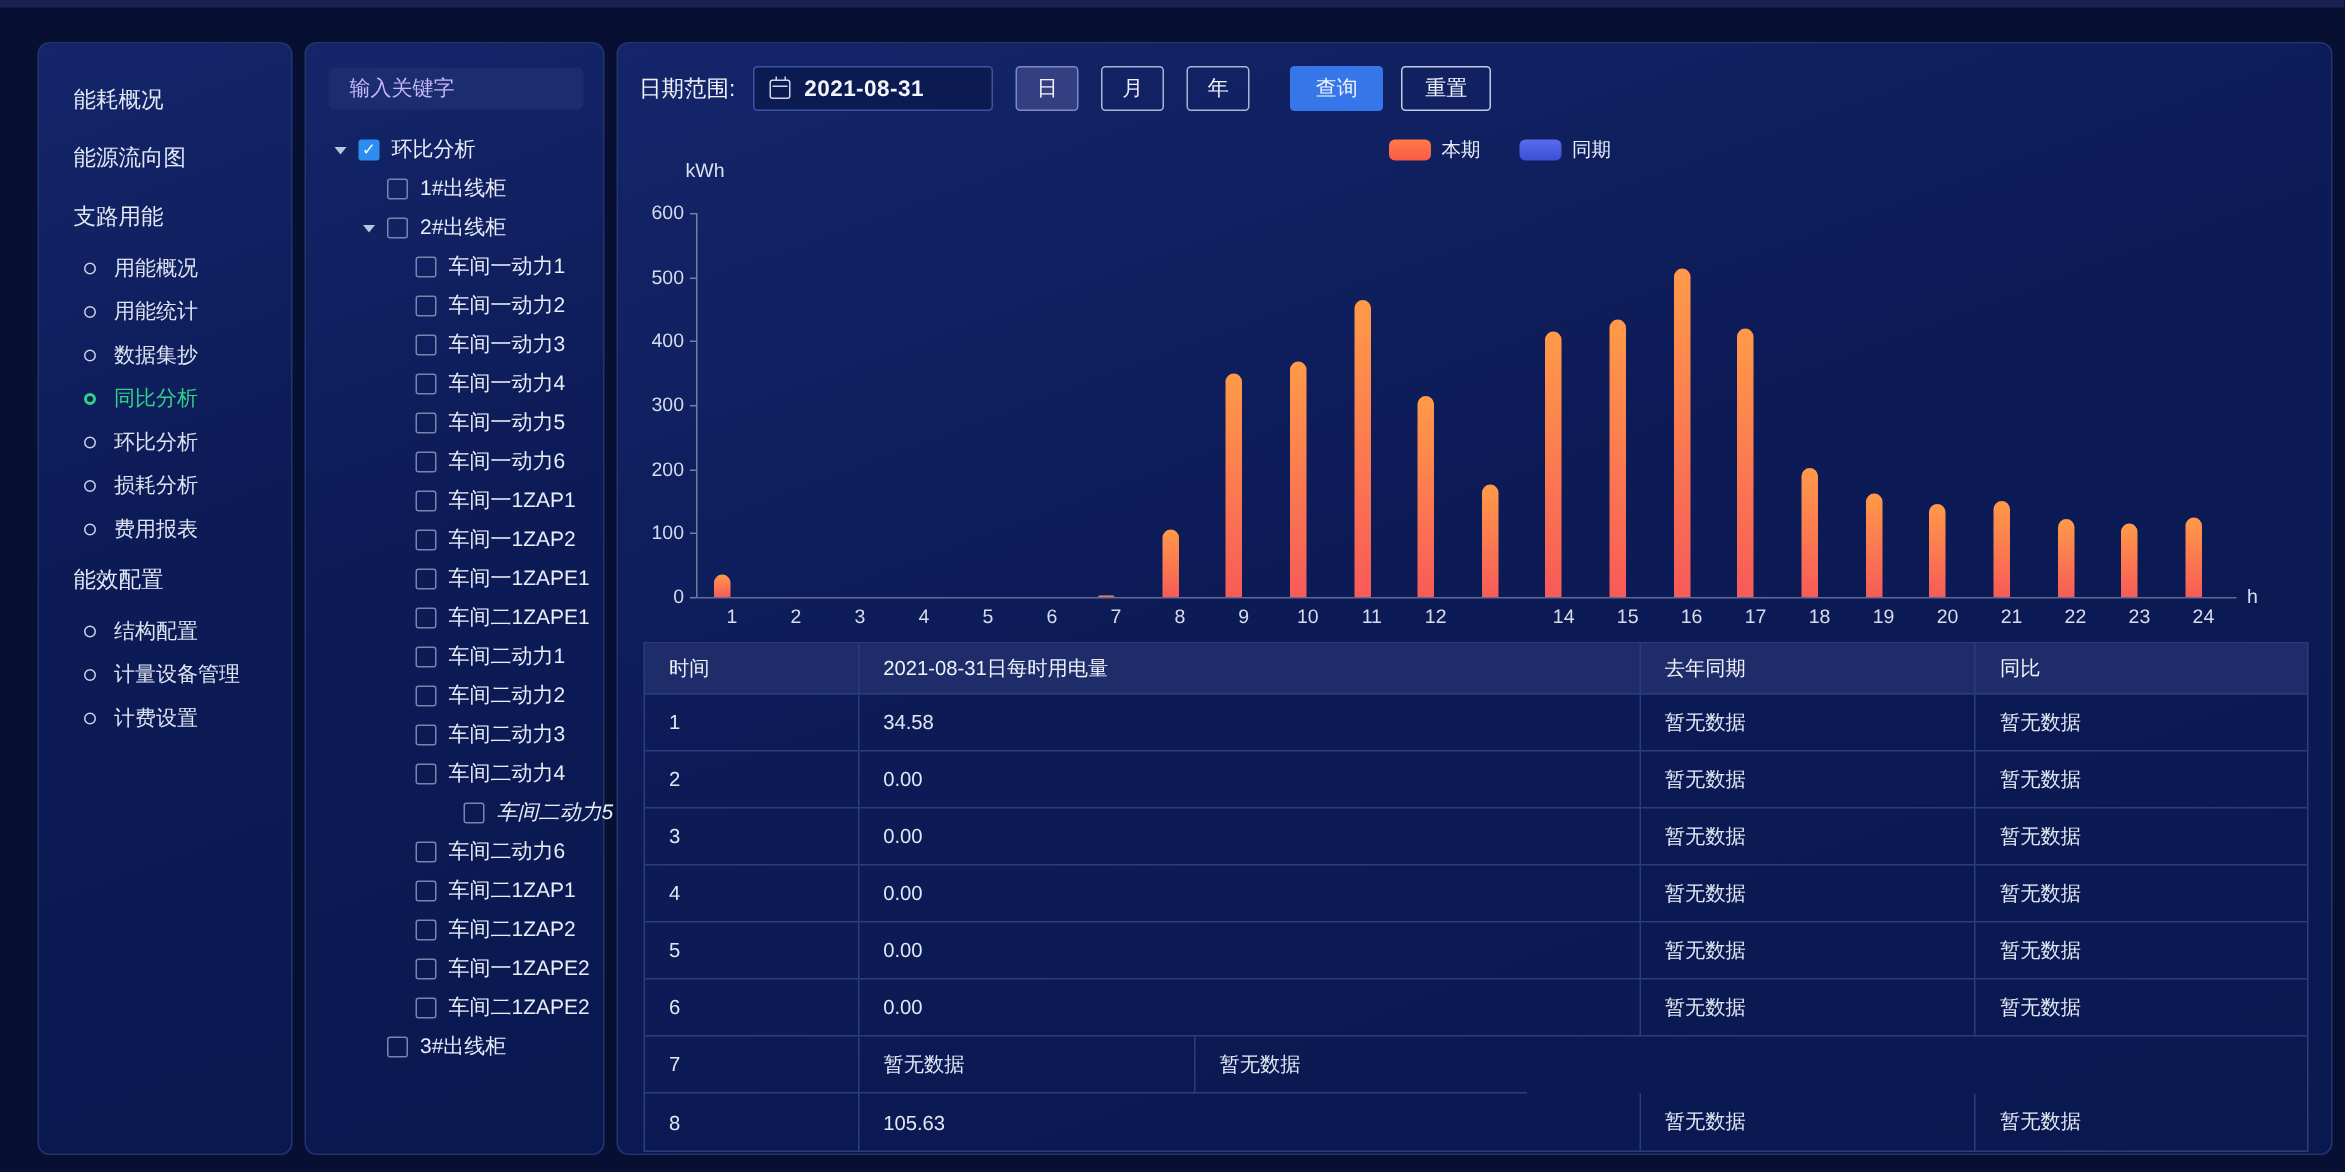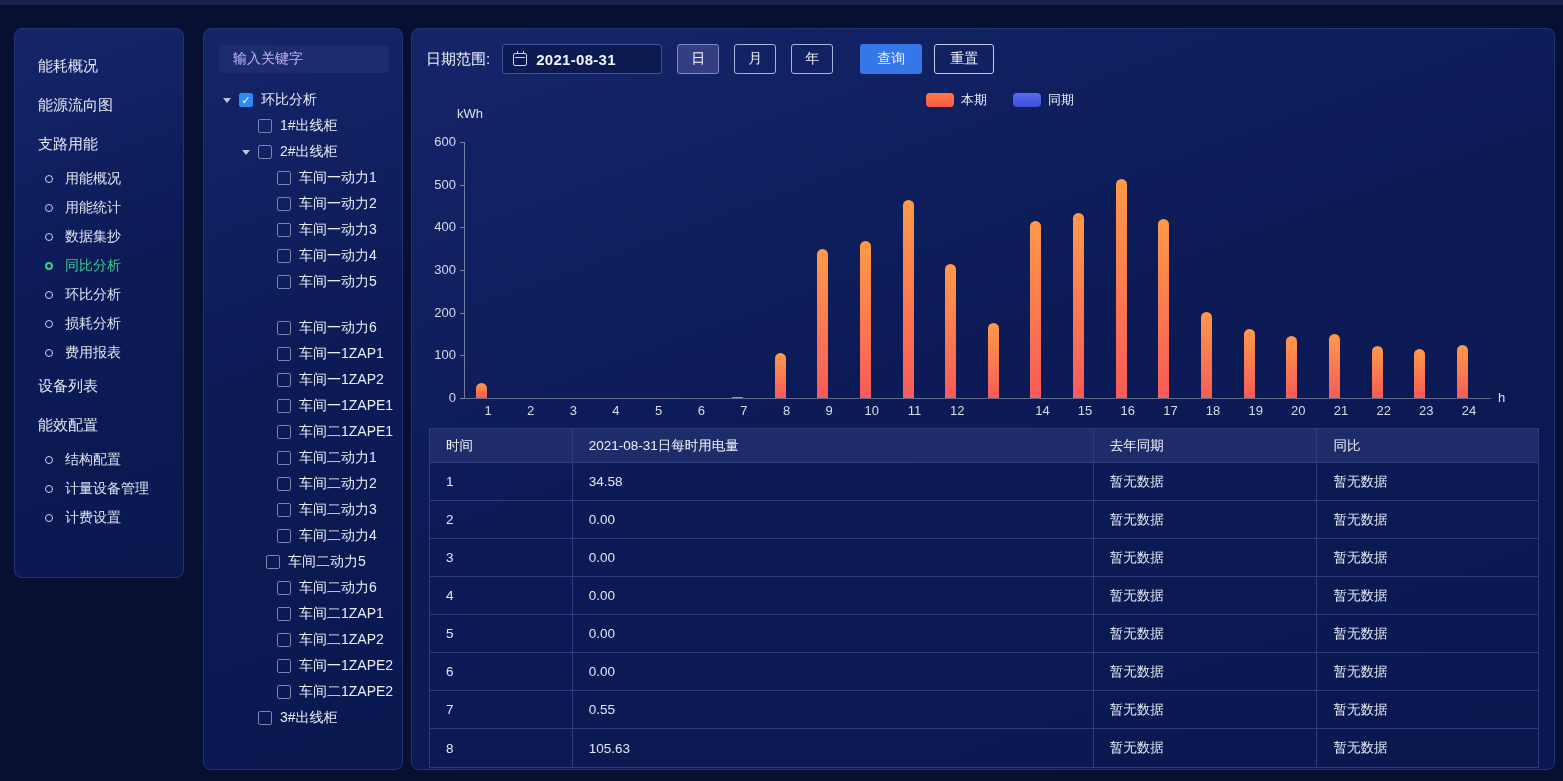--- a/index.html
+++ b/index.html
@@ -7,21 +7,21 @@
   body {
     font-family:"Liberation Sans","DejaVu Sans",sans-serif;
     background:#071033; color:#e7ecf7; position:relative;
   }
   .topstrip { position:absolute; left:0; top:0; width:1563px; height:5px; background:#1a2150; }
   .panel {
     position:absolute; border-radius:8px;
     background:linear-gradient(160deg,#14256a 0%,#0c1b56 45%,#0a1850 100%);
     border:1px solid #233571;
   }
-  #sidebar { left:14px; top:28px; width:170px; height:550px; padding-top:18px; }
+  #sidebar { left:25px; top:28px; width:170px; height:742px; padding-top:18px; }
   #treepanel { left:203px; top:28px; width:200px; height:742px; }
   #mainpanel { left:411px; top:28px; width:1144px; height:742px; }
 
   
   .side-item { display:flex; align-items:center; cursor:pointer; color:#e2e8f4; }
   .side-item.group { height:39px; padding-left:23px; font-size:15px; }
   .side-item.sub { height:29px; padding-left:30px; font-size:14px; color:#dde3f0; }
   .side-item .ring {
     width:8px; height:8px; border:1.5px solid #ccd4e8; border-radius:50%;
     margin-right:12px; flex:0 0 auto;
@@ -136,23 +136,20 @@
     </div>
     <div class="side-item sub">
       <span class="ring"></span>
       <span>损耗分析</span>
     </div>
     <div class="side-item sub">
       <span class="ring"></span>
       <span>费用报表</span>
     </div>
     <div class="side-item group">
-      <span>设备列表</span>
-    </div>
-    <div class="side-item group">
       <span>能效配置</span>
     </div>
     <div class="side-item sub">
       <span class="ring"></span>
       <span>结构配置</span>
     </div>
     <div class="side-item sub">
       <span class="ring"></span>
       <span>计量设备管理</span>
     </div>
@@ -200,21 +197,21 @@
       <div class="tree-row" style="padding-left: 57px;">
         <span class="caret hide"></span>
         <span class="cbx"></span>
         <span class="tree-label">车间一动力4</span>
       </div>
       <div class="tree-row" style="padding-left: 57px;">
         <span class="caret hide"></span>
         <span class="cbx"></span>
         <span class="tree-label">车间一动力5</span>
       </div>
-      <div class="tree-row" style="padding-left: 57px; margin-top: 20px;">
+      <div class="tree-row" style="padding-left: 57px;">
         <span class="caret hide"></span>
         <span class="cbx"></span>
         <span class="tree-label">车间一动力6</span>
       </div>
       <div class="tree-row" style="padding-left: 57px;">
         <span class="caret hide"></span>
         <span class="cbx"></span>
         <span class="tree-label">车间一1ZAP1</span>
       </div>
       <div class="tree-row" style="padding-left: 57px;">
@@ -245,21 +242,21 @@
       <div class="tree-row" style="padding-left: 57px;">
         <span class="caret hide"></span>
         <span class="cbx"></span>
         <span class="tree-label">车间二动力3</span>
       </div>
       <div class="tree-row" style="padding-left: 57px;">
         <span class="caret hide"></span>
         <span class="cbx"></span>
         <span class="tree-label">车间二动力4</span>
       </div>
-      <div class="tree-row" style="padding-left: 46px;">
+      <div class="tree-row" style="padding-left: 89px; font-style: italic;">
         <span class="caret hide"></span>
         <span class="cbx"></span>
         <span class="tree-label">车间二动力5</span>
       </div>
       <div class="tree-row" style="padding-left: 57px;">
         <span class="caret hide"></span>
         <span class="cbx"></span>
         <span class="tree-label">车间二动力6</span>
       </div>
       <div class="tree-row" style="padding-left: 57px;">
@@ -419,21 +416,20 @@
         <div class="tcell" style="width: 221px;">暂无数据</div>
       </div>
       <div class="trow">
         <div class="tcell" style="width: 143px;">6</div>
         <div class="tcell" style="width: 522px;">0.00</div>
         <div class="tcell" style="width: 224px;">暂无数据</div>
         <div class="tcell" style="width: 221px;">暂无数据</div>
       </div>
       <div class="trow">
         <div class="tcell" style="width: 143px;">7</div>
-        <div class="tcell" style="width: 522px;">0.55</div>
         <div class="tcell" style="width: 224px;">暂无数据</div>
         <div class="tcell" style="width: 221px;">暂无数据</div>
       </div>
       <div class="trow">
         <div class="tcell" style="width: 143px;">8</div>
         <div class="tcell" style="width: 522px;">105.63</div>
         <div class="tcell" style="width: 224px;">暂无数据</div>
         <div class="tcell" style="width: 221px;">暂无数据</div>
       </div>
     </div>

